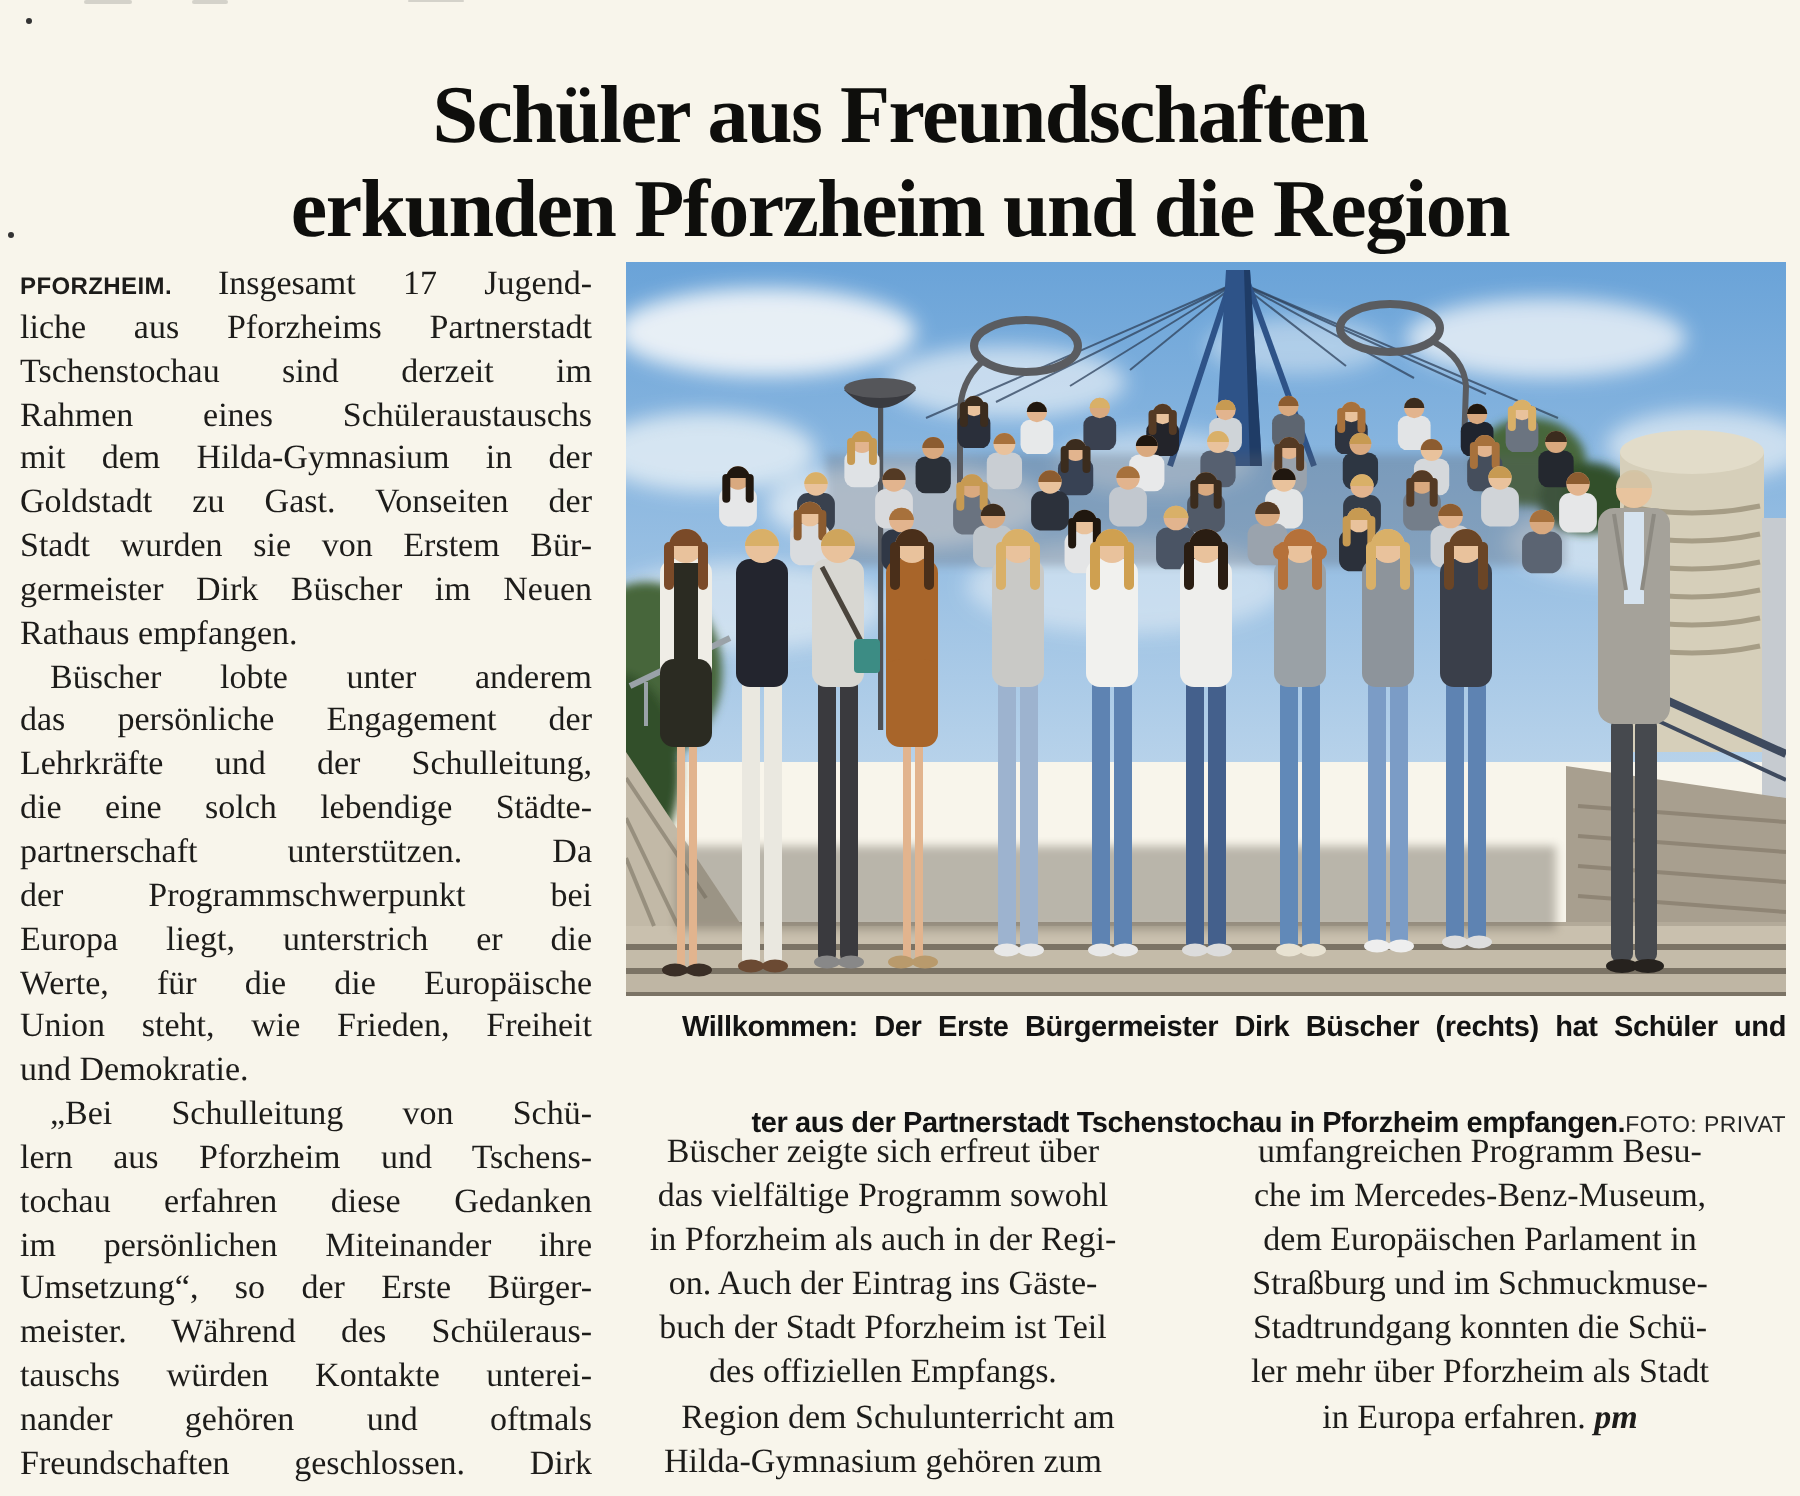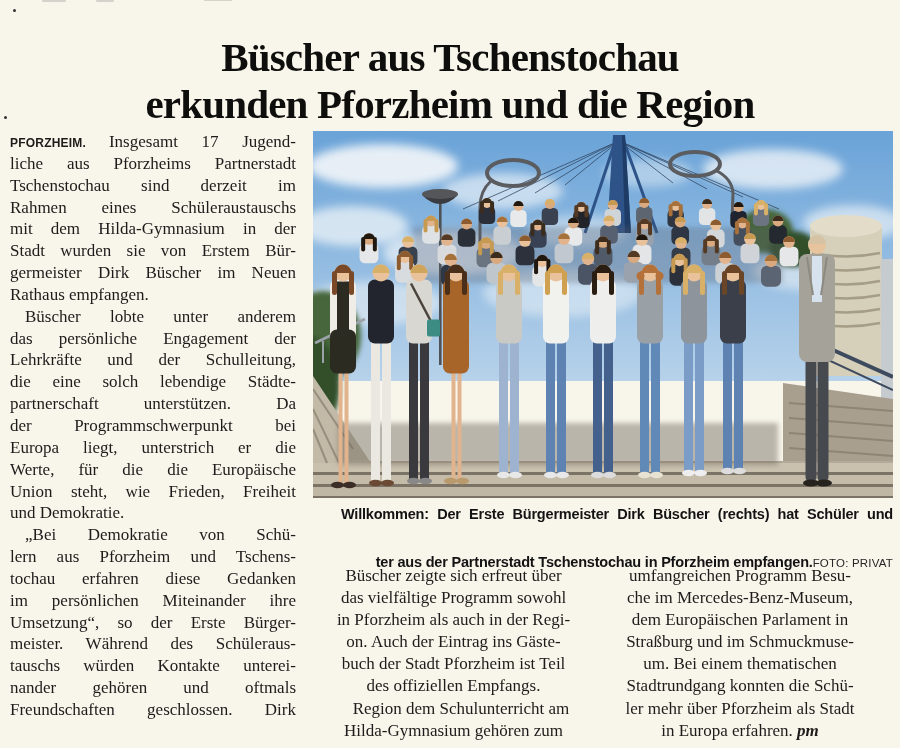--- a/index.html
+++ b/index.html
@@ -21,21 +21,21 @@
   .col { position:absolute; font-size:17px; color:#1d1c1a; }
   .col .line { height:21.85px; overflow:hidden; }
   .col-mid .line, .col-right .line { height:22.1px;text-align:center; }
   .jline { text-align:justify; }
   .jline::after { content:""; display:inline-block; width:100%; height:0; }
   .indent { text-indent:15px; }
   .lead { font-family:"Liberation Sans", sans-serif; font-weight:700; font-size:12px; letter-spacing:.2px; }
   .sig { font-style:italic; font-weight:700; }
 
   .col-left  { left:10px;  top:132px; width:286px; }
-  .col-mid   { left:313px; top:566px; width:281px; }
+  .col-mid   { left:301px; top:566px; width:281px; }
   .col-right { left:599px; top:566px; width:282px; }
 
   .photo {
     position:absolute; left:313px; top:131px; width:580px; height:367px; margin:0;
     box-shadow: inset 0 0 0 1px rgba(90,90,80,.25);
   }
   .photo svg { display:block; }
 
   .caption {
     position:absolute; left:313px; top:503px; width:580px;
@@ -51,44 +51,45 @@
 
 <div class="page">
 
   <div class="smudge" style="left:42px;top:0;width:24px;height:2px"></div>
   <div class="smudge" style="left:96px;top:0;width:18px;height:2px"></div>
   <div class="smudge" style="left:204px;top:0;width:28px;height:1px"></div>
   <div class="speck" style="left:13px;top:9px;width:3px;height:3px"></div>
   <div class="speck" style="left:4px;top:116px;width:3px;height:3px"></div>
 
   <h1 class="headline">
-    <div>Büscher aus Tschenstochau</div>
+    <div>Schüler aus Freundschaften</div>
     <div>erkunden Pforzheim und die Region</div>
   </h1>
 
   <div class="col col-left" id="col-left">
       <div class="line jline"><span class="lead">PFORZHEIM. </span>Insgesamt 17 Jugend-</div>
       <div class="line jline">liche aus Pforzheims Partnerstadt</div>
       <div class="line jline">Tschenstochau sind derzeit im</div>
       <div class="line jline">Rahmen eines Schüleraustauschs</div>
       <div class="line jline">mit dem Hilda-Gymnasium in der</div>
+      <div class="line jline">Goldstadt zu Gast. Vonseiten der</div>
       <div class="line jline">Stadt wurden sie von Erstem Bür-</div>
       <div class="line jline">germeister Dirk Büscher im Neuen</div>
       <div class="line">Rathaus empfangen.</div>
       <div class="line jline indent">Büscher lobte unter anderem</div>
       <div class="line jline">das persönliche Engagement der</div>
       <div class="line jline">Lehrkräfte und der Schulleitung,</div>
       <div class="line jline">die eine solch lebendige Städte-</div>
       <div class="line jline">partnerschaft unterstützen. Da</div>
       <div class="line jline">der Programmschwerpunkt bei</div>
       <div class="line jline">Europa liegt, unterstrich er die</div>
       <div class="line jline">Werte, für die die Europäische</div>
       <div class="line jline">Union steht, wie Frieden, Freiheit</div>
       <div class="line">und Demokratie.</div>
-      <div class="line jline indent">„Bei Demokratie von Schü-</div>
+      <div class="line jline indent">„Bei Schulleitung von Schü-</div>
       <div class="line jline">lern aus Pforzheim und Tschens-</div>
       <div class="line jline">tochau erfahren diese Gedanken</div>
       <div class="line jline">im persönlichen Miteinander ihre</div>
       <div class="line jline">Umsetzung“, so der Erste Bürger-</div>
       <div class="line jline">meister. Während des Schüleraus-</div>
       <div class="line jline">tauschs würden Kontakte unterei-</div>
       <div class="line jline">nander gehören und oftmals</div>
       <div class="line jline">Freundschaften geschlossen. Dirk</div>
     </div>
 
@@ -505,19 +506,18 @@
       <div class="line jline">buch der Stadt Pforzheim ist Teil</div>
       <div class="line">des offiziellen Empfangs.</div>
       <div class="line jline indent">Region dem Schulunterricht am</div>
       <div class="line jline">Hilda-Gymnasium gehören zum</div>
     </div>
   <div class="col col-right" id="col-right">
       <div class="line jline">umfangreichen Programm Besu-</div>
       <div class="line jline">che im Mercedes-Benz-Museum,</div>
       <div class="line jline">dem Europäischen Parlament in</div>
       <div class="line jline">Straßburg und im Schmuckmuse-</div>
-      <div class="line jline">um. Bei einem thematischen</div>
       <div class="line jline">Stadtrundgang konnten die Schü-</div>
       <div class="line jline">ler mehr über Pforzheim als Stadt</div>
       <div class="line">in Europa erfahren. <span class="sig">pm</span></div>
     </div>
 
 </div>
 
 </body></html>

